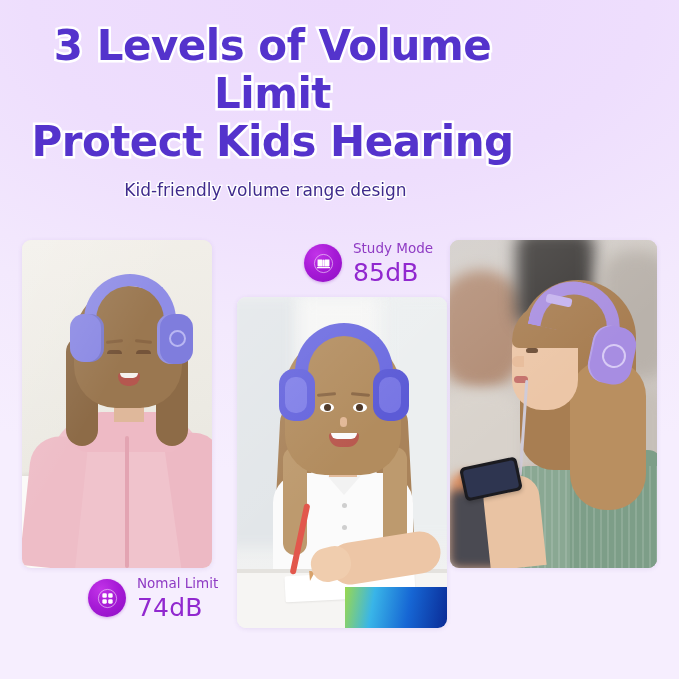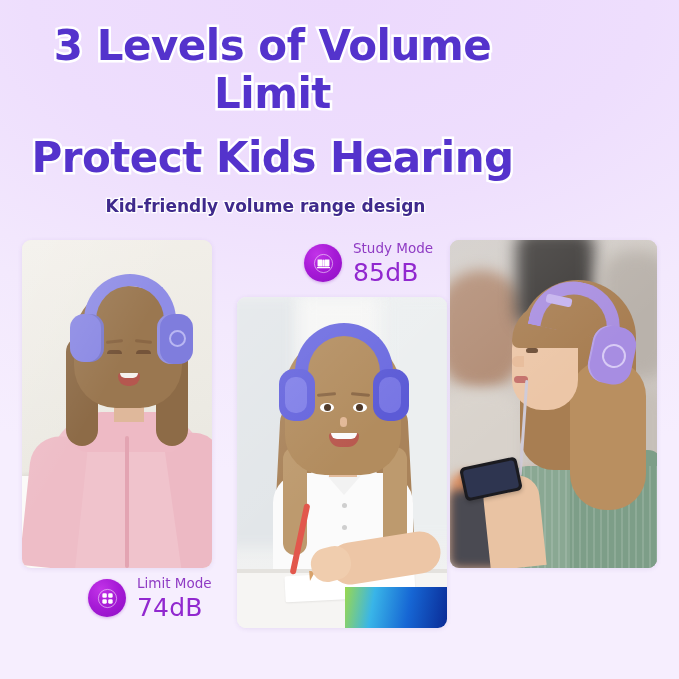--- a/index.html
+++ b/index.html
@@ -22,25 +22,25 @@
     font-weight:700;
     font-size:42px;
     line-height:48px;
     letter-spacing:-0.5px;
     color:#5433cc;
     -webkit-text-stroke:5px #ffffff;
     paint-order:stroke fill;
     margin:0;
     text-shadow:0 2px 0 rgba(255,255,255,.7);
   }
-  .headline .l2{display:block;margin-top:16px;}
+  .headline .l2{display:block;}
   .subtitle{
     margin:14px 14px 0 0;
     font-size:17px;
-    font-weight:700;
+    font-weight:400;
     color:#3f2a8c;
     -webkit-text-stroke:2.5px #ffffff;
     paint-order:stroke fill;
   }
 
   
   .photo{
     position:absolute;
     border-radius:9px;
     overflow:hidden;
@@ -337,19 +337,19 @@
         <svg width="21" height="21" viewBox="0 0 24 24">
           <circle cx="12" cy="12" r="10.4" fill="none" stroke="#ffffff" stroke-width="1.1" opacity=".55"></circle>
           <rect x="6.1" y="6.1" width="5.1" height="5.1" rx="1.5" fill="#ffffff"></rect>
           <rect x="12.8" y="6.1" width="5.1" height="5.1" rx="1.5" fill="#ffffff"></rect>
           <rect x="6.1" y="12.8" width="5.1" height="5.1" rx="1.5" fill="#ffffff"></rect>
           <rect x="12.8" y="12.8" width="5.1" height="5.1" rx="1.5" fill="#ffffff"></rect>
         </svg>
       </span>
     </div>
     <div class="badge-text">
-      <span class="badge-name">Limit Mode</span>
+      <span class="badge-name">Nomal Limit</span>
       <span class="badge-db">74dB</span>
     </div>
   </div>
 
 
 </div>
 
 </body></html>

